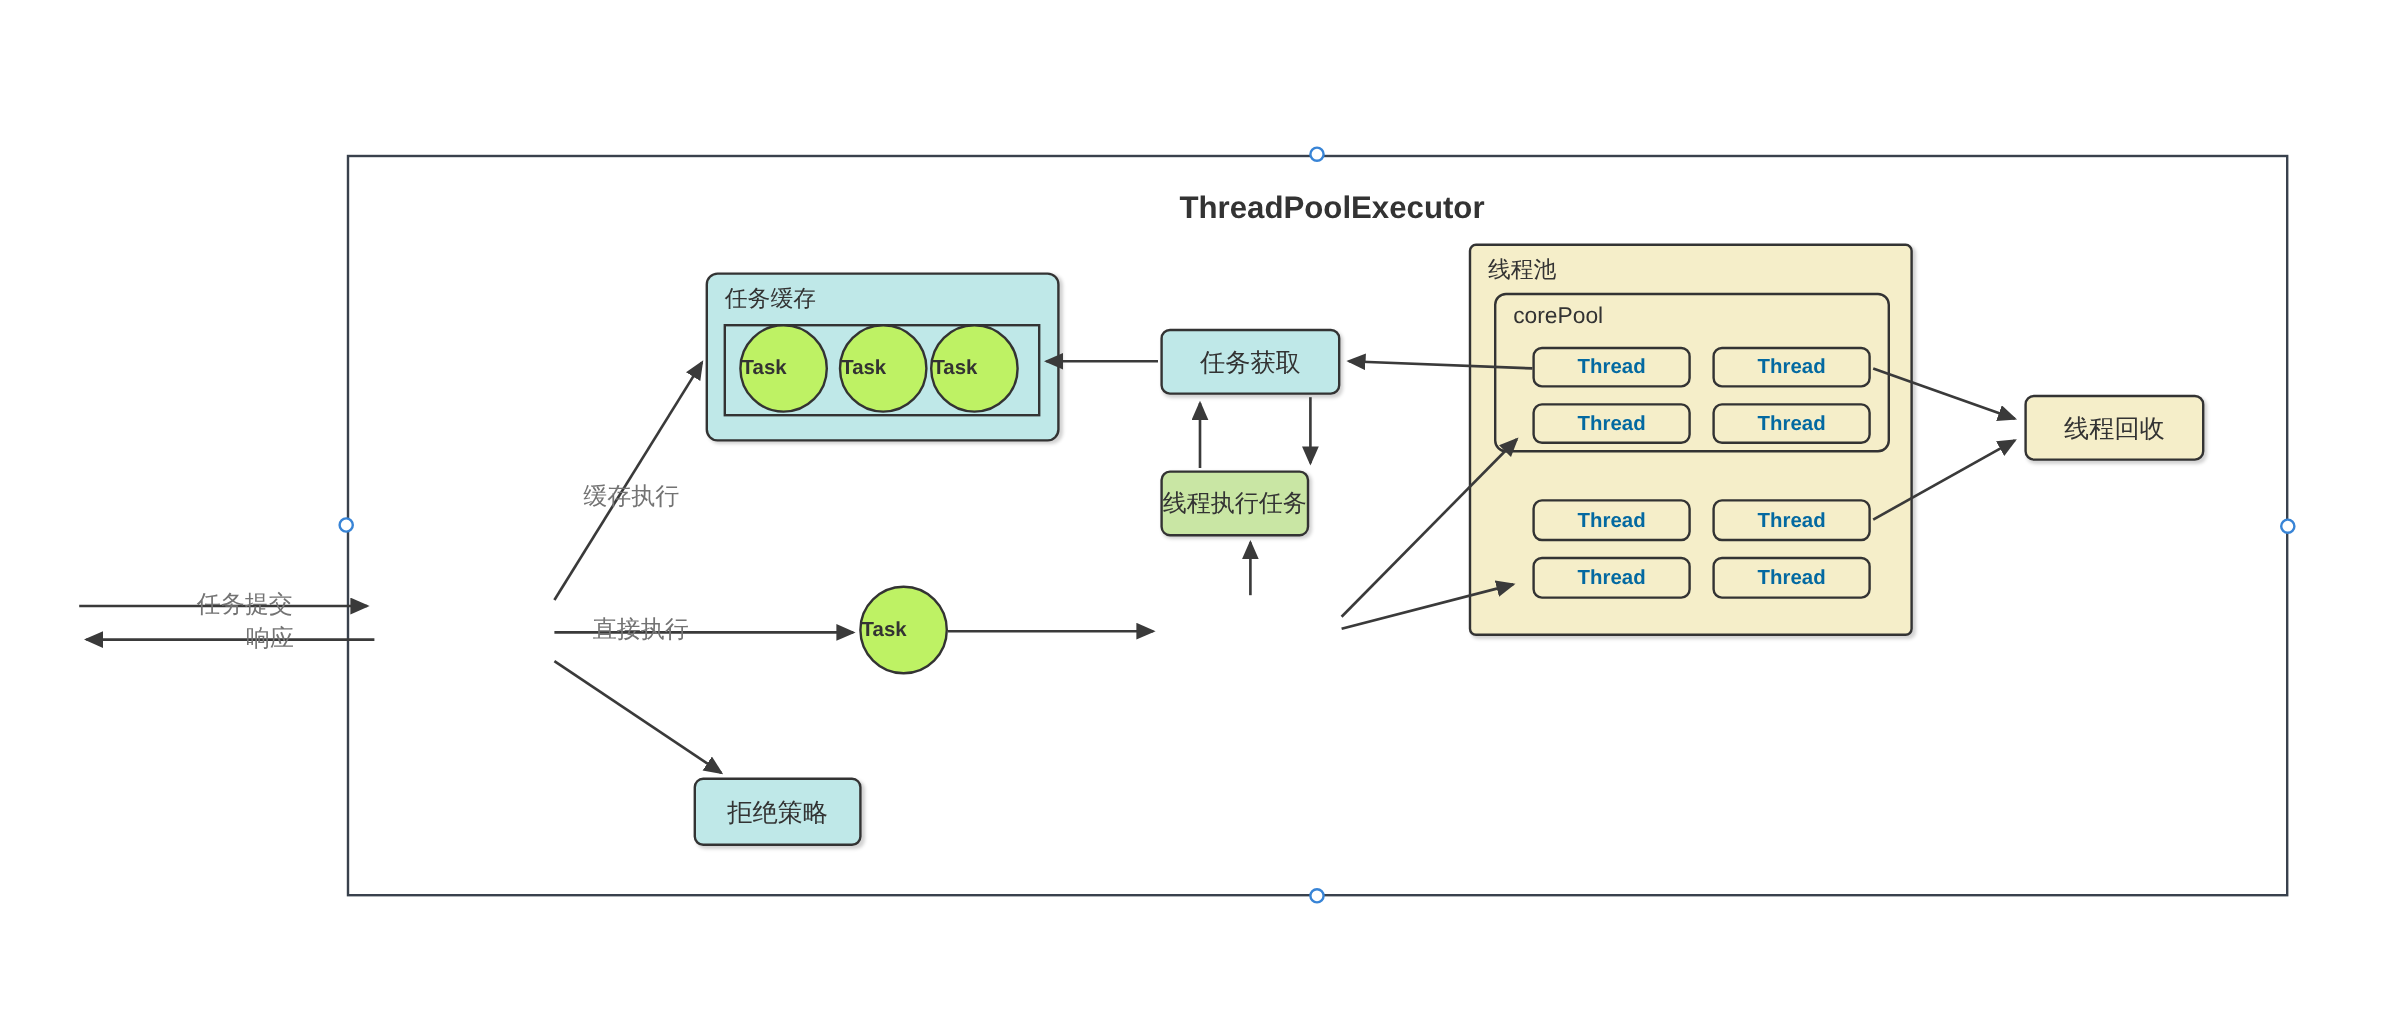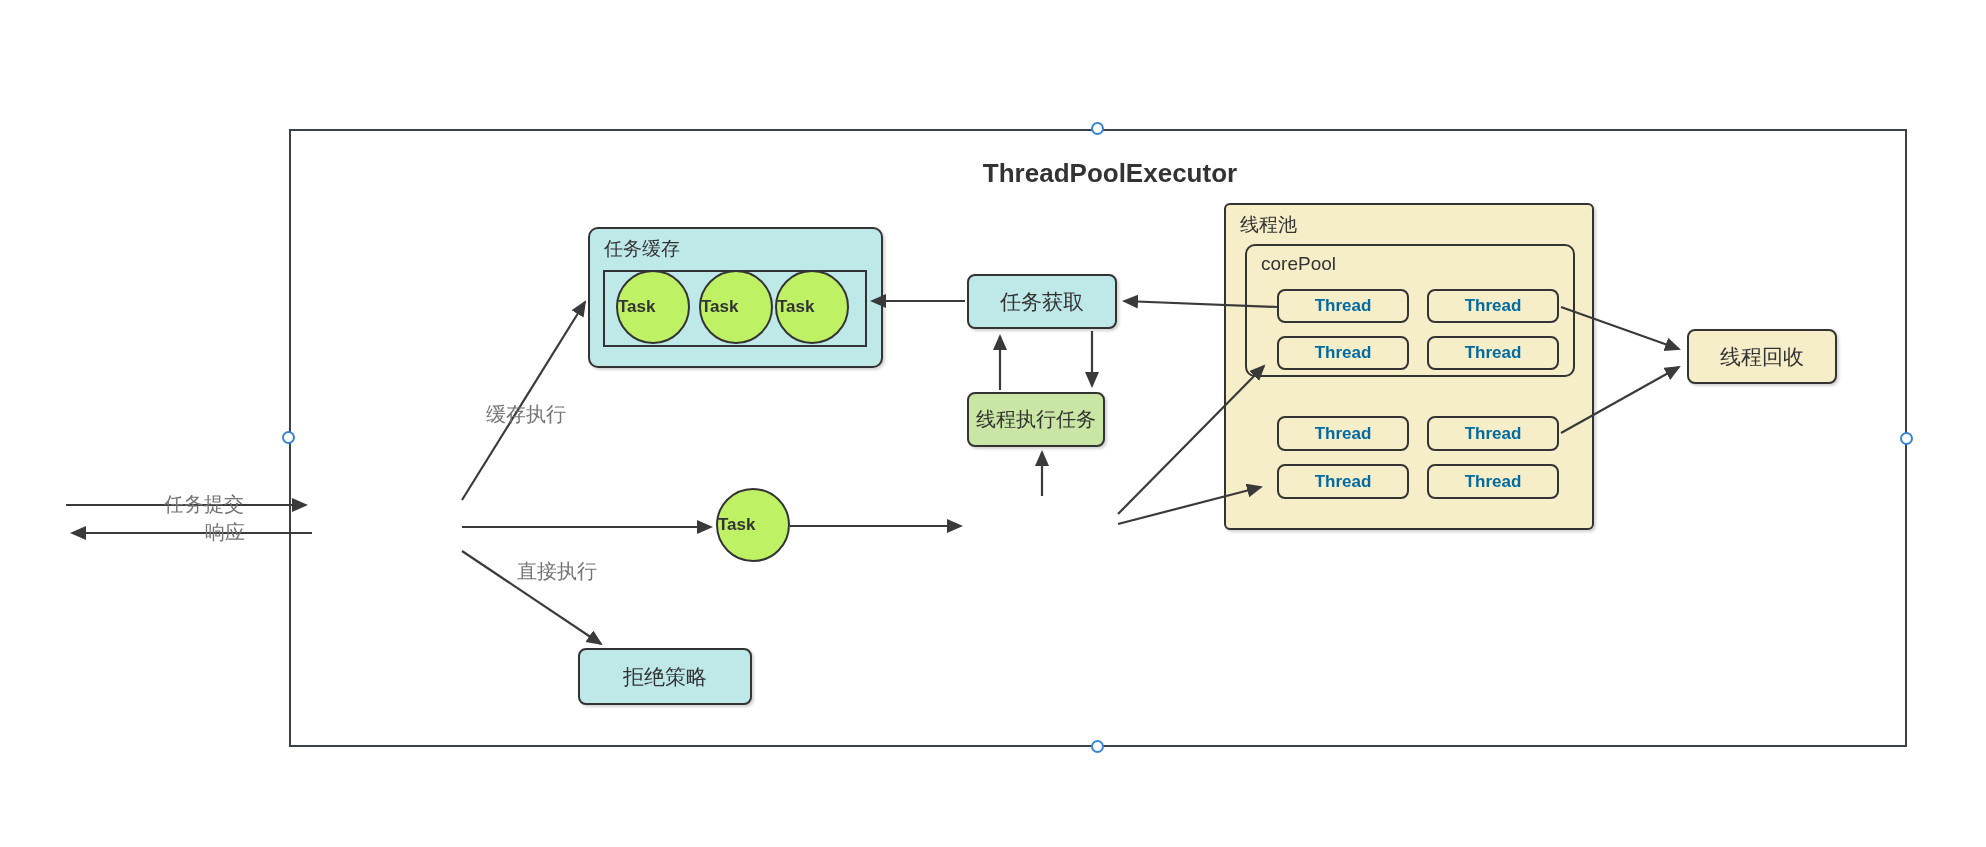--- a/index.html
+++ b/index.html
@@ -73,24 +73,24 @@
       <path d="M1118,514 L1264,366" marker-end="url(#arr)"></path>
       <path d="M1118,524 L1261,487" marker-end="url(#arr)"></path>
       <path d="M1561,307 L1679,349" marker-end="url(#arr)"></path>
       <path d="M1561,433 L1679,367" marker-end="url(#arr)"></path>
     </g>
   </svg>
 
   <div class="abs edge-label" style="left:140px;top:493px;width:104px;">任务提交</div>
   <div class="abs edge-label" style="left:145px;top:521px;width:100px;">响应</div>
   <div class="abs edge-label" style="left:482px;top:403px;width:84px;">缓存执行</div>
-  <div class="abs edge-label" style="left:513px;top:514px;width:84px;margin-top:46px;">直接执行</div>
+  <div class="abs edge-label" style="left:490px;top:514px;width:84px;">直接执行</div>
 
 
-  <div class="abs node cyan" style="left:578px;top:648px;width:174px;height:57px;">
+  <div class="abs node cyan" style="left:578px;top:648px;width:140px;height:57px;">
     <span>拒绝策略</span>
   </div>
 
   <div class="abs container-box cyan" style="left:588px;top:227px;width:295px;height:141px;">
     <span class="container-label">任务缓存</span>
   </div>
   <div class="abs queue-rect" style="left:603px;top:270px;width:264px;height:77px;"></div>
   <div class="abs task-circle" style="left:616px;top:270px;width:74px;height:74px;">
     <span>Task</span>
   </div>
@@ -102,21 +102,21 @@
   </div>
 
   <div class="abs task-circle" style="left:716px;top:488px;width:74px;height:74px;">
     <span>Task</span>
   </div>
 
   <div class="abs node cyan" style="left:967px;top:274px;width:150px;height:55px;">
     <span>任务获取</span>
   </div>
 
-  <div class="abs node green" style="left:967px;top:392px;width:138px;height:55px;font-size:20px;">
+  <div class="abs node green" style="left:967px;top:392px;width:124px;height:55px;font-size:20px;">
     <span>线程执行任务</span>
   </div>
 
 
   <div class="abs container-box tan" style="left:1224px;top:203px;width:370px;height:327px;border-radius:6px;">
     <span class="container-label">线程池</span>
   </div>
 
   <div class="abs container-box" style="left:1245px;top:244px;width:330px;height:133px;background:transparent;box-shadow:none;">
     <span class="container-label">corePool</span>

